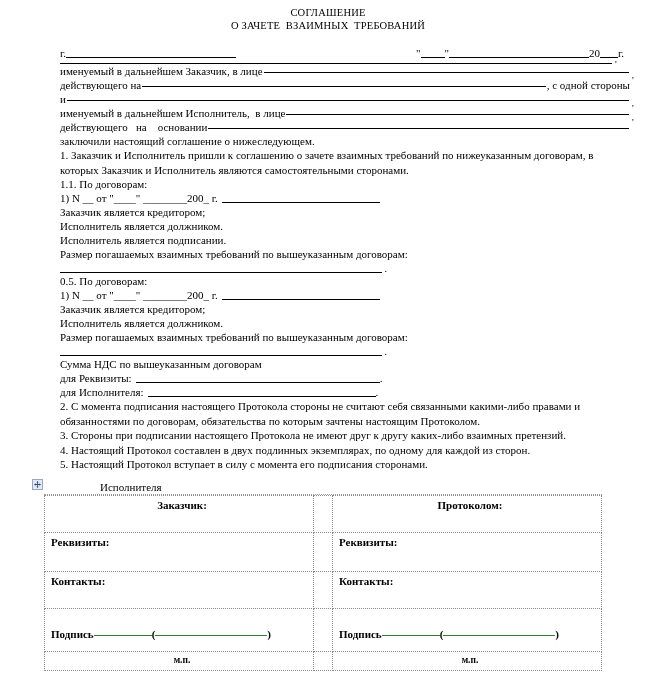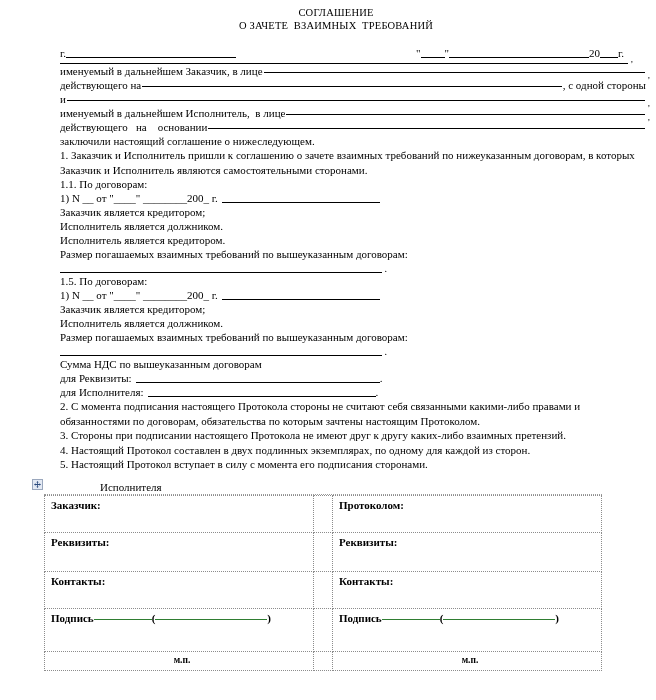--- a/index.html
+++ b/index.html
@@ -15,21 +15,21 @@
     color: #000000;
     font-size: 11px;
     line-height: 1.28;
     -webkit-font-smoothing: antialiased;
   }
   .page {
     position: relative;
     width: 656px;
     height: 700px;
     box-sizing: border-box;
-    padding: 6px 0 0 16px;
+    padding: 6px 16px 0 16px;
   }
 
   
   .doc-title {
     text-align: center;
     font-size: 10.5px;
     letter-spacing: .2px;
     line-height: 1.25;
   }
   .doc-title .t-line { display: block; white-space: pre; }
@@ -169,32 +169,33 @@
     border: 1px dotted #8c8c8c;
     vertical-align: top;
     padding: 2px 0 0 6px;
     font-weight: bold;
   }
   td.gap {
     border: none;
     width: 12px;
     padding: 0;
   }
-  .r-party td { height: 34px; }
+  .r-party td { height: 34px; text-align: center; }
   .r-addr  td { height: 36px; }
   .r-req   td { height: 36px; }
   .r-cont  td { height: 34px; }
   .r-sign  td { height: 40px; padding-top: 16px; }
   .r-mp    td { height: 16px; text-align: center; font-weight: bold; font-size: 9.5px; padding: 1px 0 0 0; }
 
   .sig {
     display: inline-flex;
     align-items: baseline;
     white-space: nowrap;
     font-weight: bold;
+    margin-top: 16px;
   }
   .sig .green-rule {
     display: inline-block;
     border-bottom: 1.4px solid #2f7d32;
     height: 0;
     position: relative;
     top: -2px;
   }
   .sig .g1 { width: 58px; }
   .sig .g2 { width: 112px; }
@@ -246,25 +247,25 @@
     </div>
 
     <div class="ln">заключили настоящий соглашение о нижеследующем.</div>
 
     <div class="para">1. Заказчик и Исполнитель пришли к соглашению о зачете взаимных  требований по нижеуказанным договорам, в которых Заказчик и Исполнитель являются самостоятельными сторонами.</div>
 
     <div class="ln b">1.1. По договорам:</div>
     <div class="ln"><span>1) N __ от "____" ________200_ г.</span><span class="rule" style="width:158px;margin-left:4px"></span></div>
     <div class="ln">Заказчик является кредитором;</div>
     <div class="ln">Исполнитель является должником.</div>
-    <div class="ln">Исполнитель является кредитором.</div>
+    <div class="ln">Исполнитель является подписании.</div>
     <div class="ln">Размер погашаемых взаимных требований по вышеуказанным договорам:</div>
     <div class="short-rule"></div>
 
-    <div class="ln b">1.5. По договорам:</div>
+    <div class="ln b">0.5. По договорам:</div>
     <div class="ln"><span>1) N __ от "____" ________200_ г.</span><span class="rule" style="width:158px;margin-left:4px"></span></div>
     <div class="ln">Заказчик является кредитором;</div>
     <div class="ln">Исполнитель является должником.</div>
     <div class="ln">Размер погашаемых взаимных требований по вышеуказанным договорам:</div>
     <div class="short-rule"></div>
 
     <div class="ln b">Сумма НДС  по вышеуказанным договорам</div>
     <div class="ln"><span>для Реквизиты:</span><span class="rule" style="width:244px;margin-left:4px"></span><span>.</span></div>
     <div class="ln"><span>для Исполнителя:</span><span class="rule" style="width:228px;margin-left:4px"></span><span>.</span></div>
 

